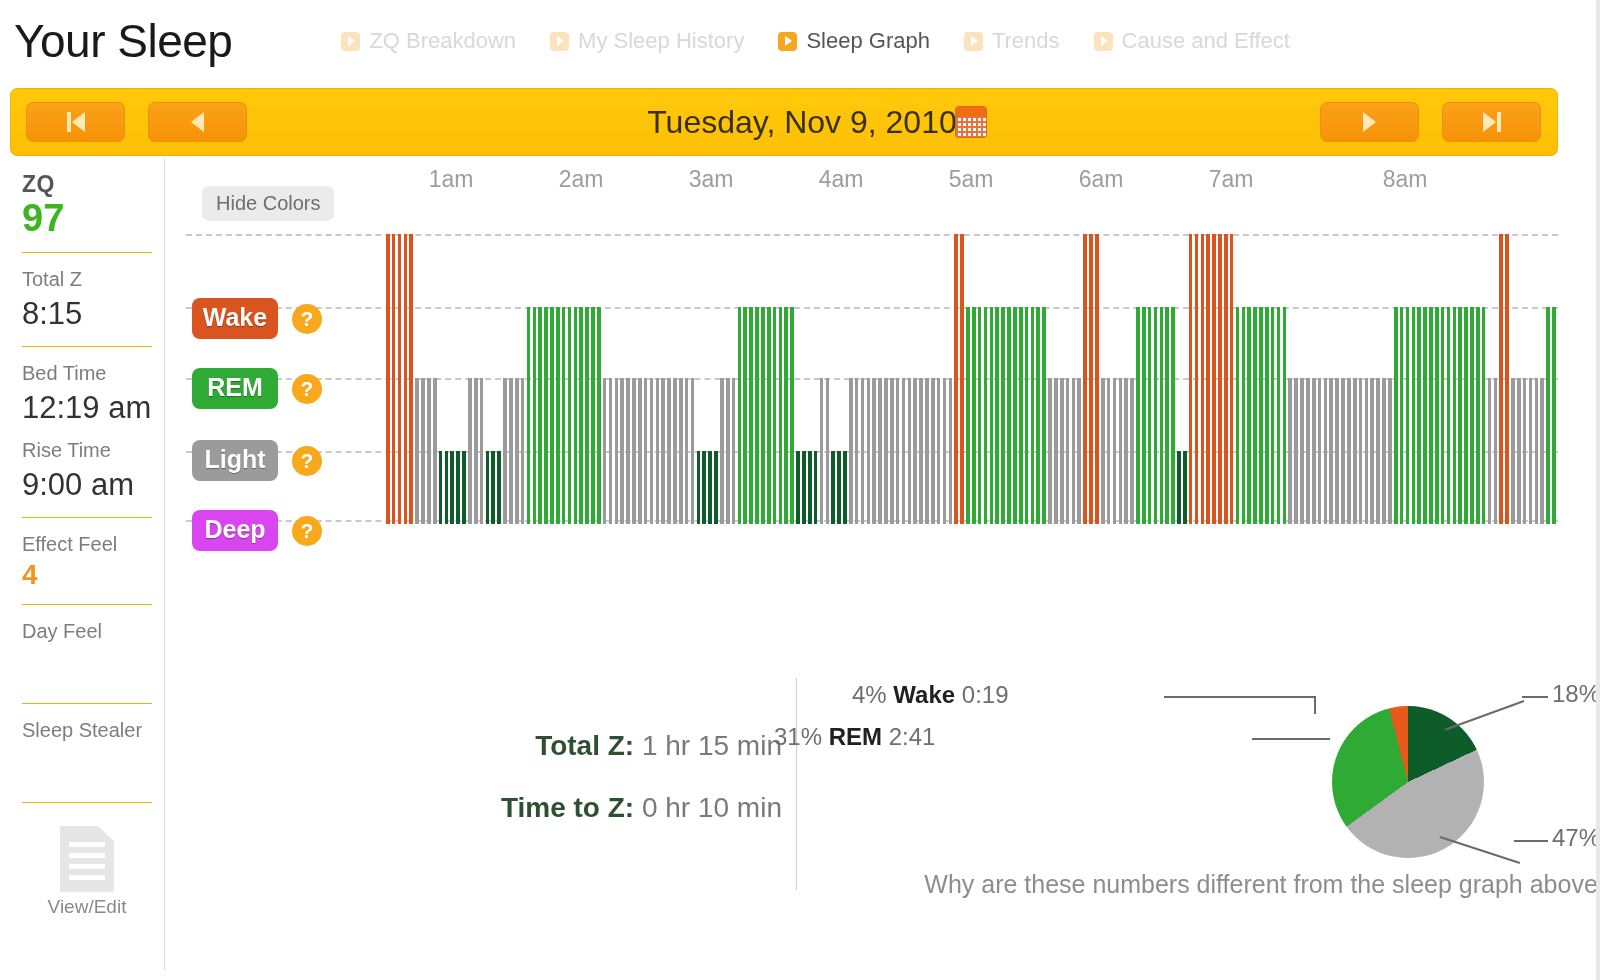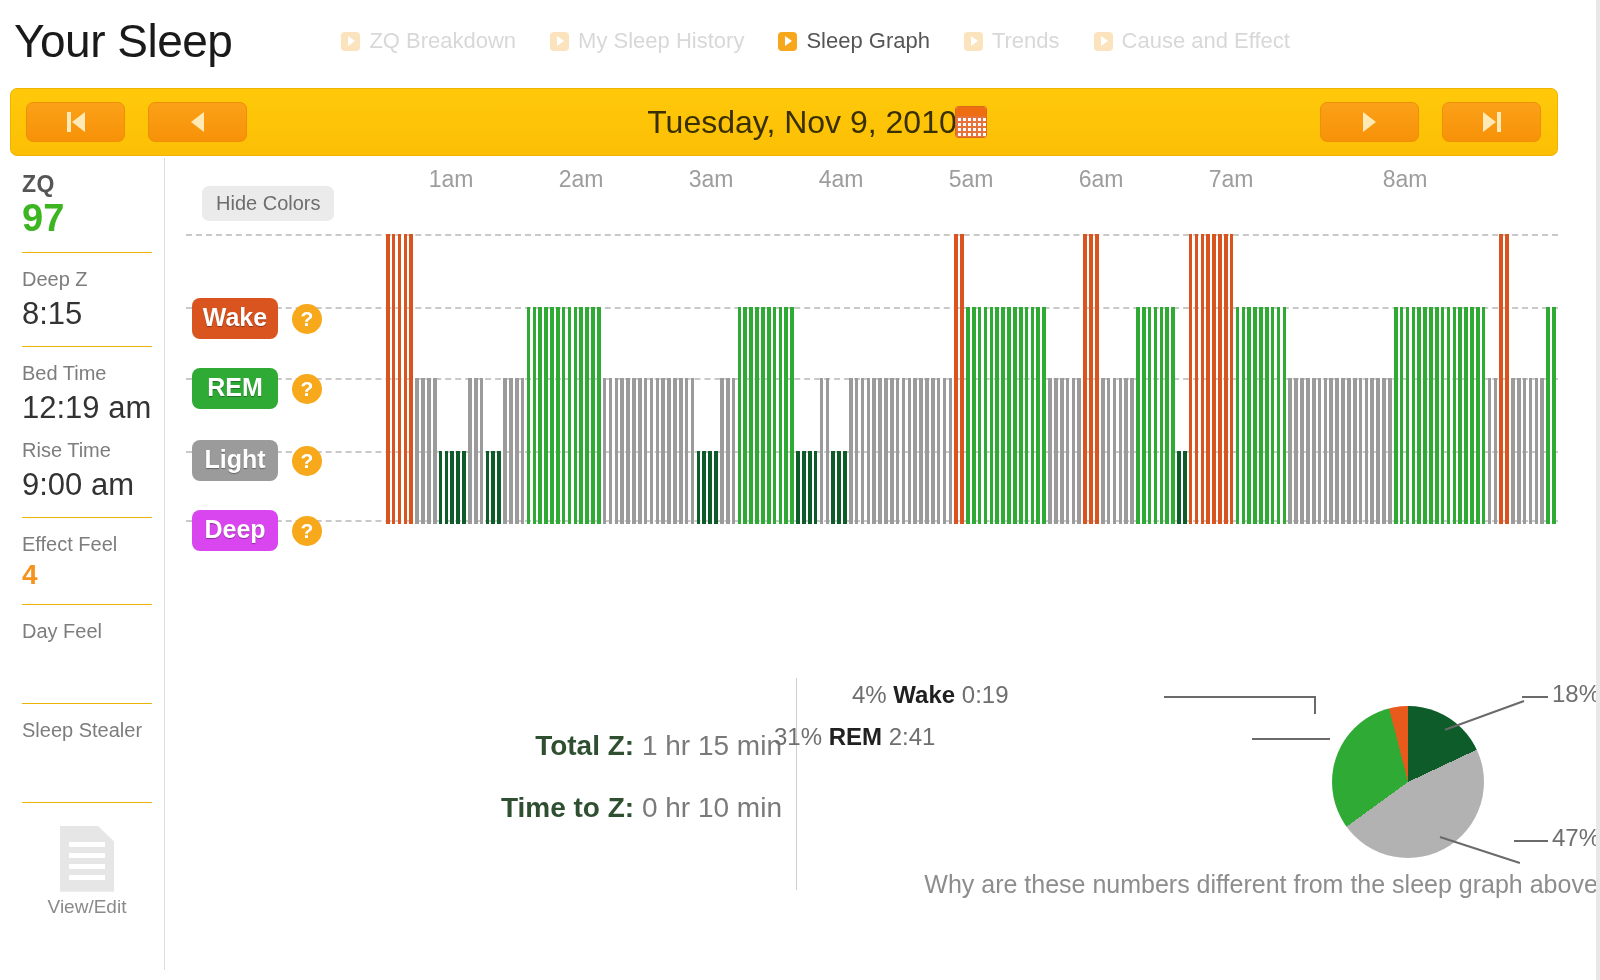--- a/index.html
+++ b/index.html
@@ -230,21 +230,21 @@
   </div>
 
   <div class="content">
 
     <div class="sidebar">
       <div class="side-block">
         <div class="zq-label">ZQ</div>
         <div class="zq-value">97</div>
       </div>
       <div class="side-block">
-        <div class="side-label">Deep Z</div>
+        <div class="side-label">Total Z</div>
         <div class="side-value">8:15</div>
       </div>
       <div class="side-block">
         <div class="side-label">Bed Time</div>
         <div class="side-value">12:19 am</div>
         <div class="side-label" style="margin-top:10px">Rise Time</div>
         <div class="side-value">9:00 am</div>
       </div>
       <div class="side-block">
         <div class="side-label">Effect Feel</div>

